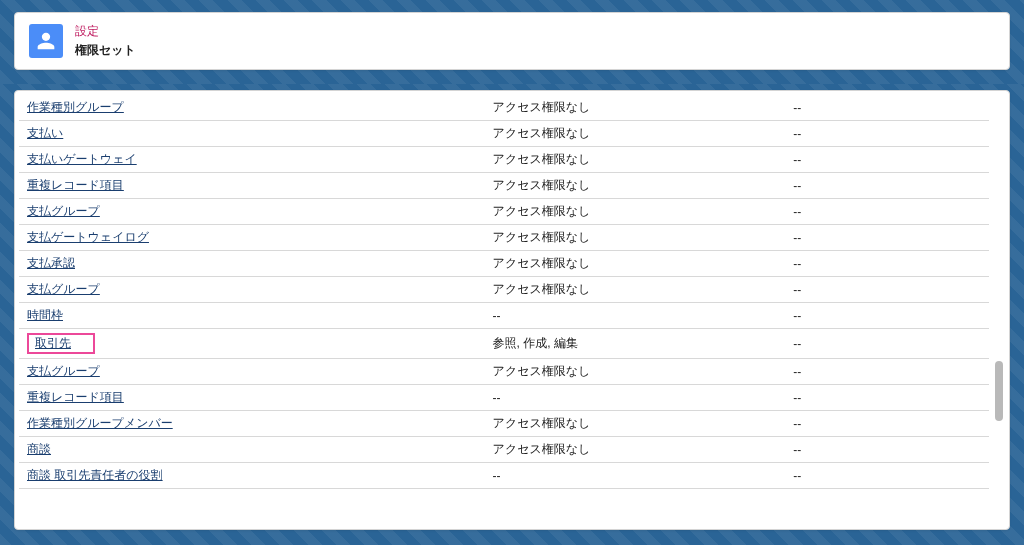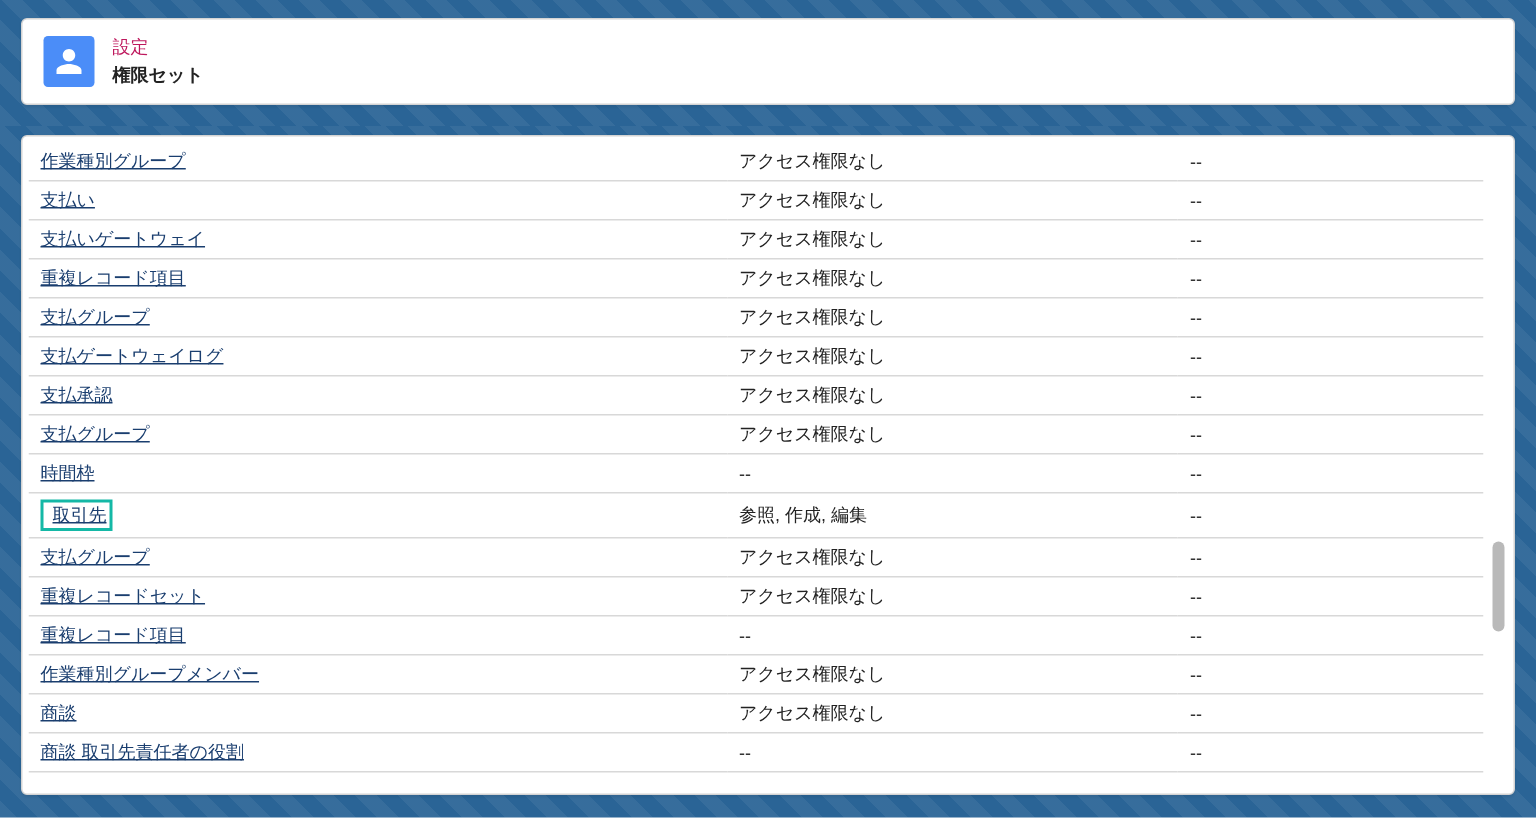--- a/index.html
+++ b/index.html
@@ -84,22 +84,22 @@
     text-decoration: underline;
     cursor: pointer;
   }
   col.c1 { width: 48%; }
   col.c2 { width: 21%; }
   col.c3 { width: 10%; }
   col.c4 { width: 21%; }
 
   .highlight-box {
     display: inline-block;
-    border: 2px solid #14b8a6;
-    padding: 1px 2px 2px 6px;
+    border: 2px solid #ec4899;
+    padding: 1px 22px 2px 6px;
     line-height: 1.2;
   }
   .highlight-box a { text-decoration: underline; color: #1a3e6f; }
 </style>
 </head>
 <body>
 
 <div class="top-band">
   <div class="header-card">
     <div class="header-icon">
@@ -185,26 +185,20 @@
               <td></td>
               <td>--</td>
             </tr>
             <tr>
               <td class="link"><a>支払グループ</a></td>
               <td>アクセス権限なし</td>
               <td></td>
               <td>--</td>
             </tr>
             <tr>
-              <td class="link"><a>重複レコードセット</a></td>
-              <td>アクセス権限なし</td>
-              <td></td>
-              <td>--</td>
-            </tr>
-            <tr>
               <td class="link"><a>重複レコード項目</a></td>
               <td>--</td>
               <td></td>
               <td>--</td>
             </tr>
             <tr>
               <td class="link"><a>作業種別グループメンバー</a></td>
               <td>アクセス権限なし</td>
               <td></td>
               <td>--</td>

